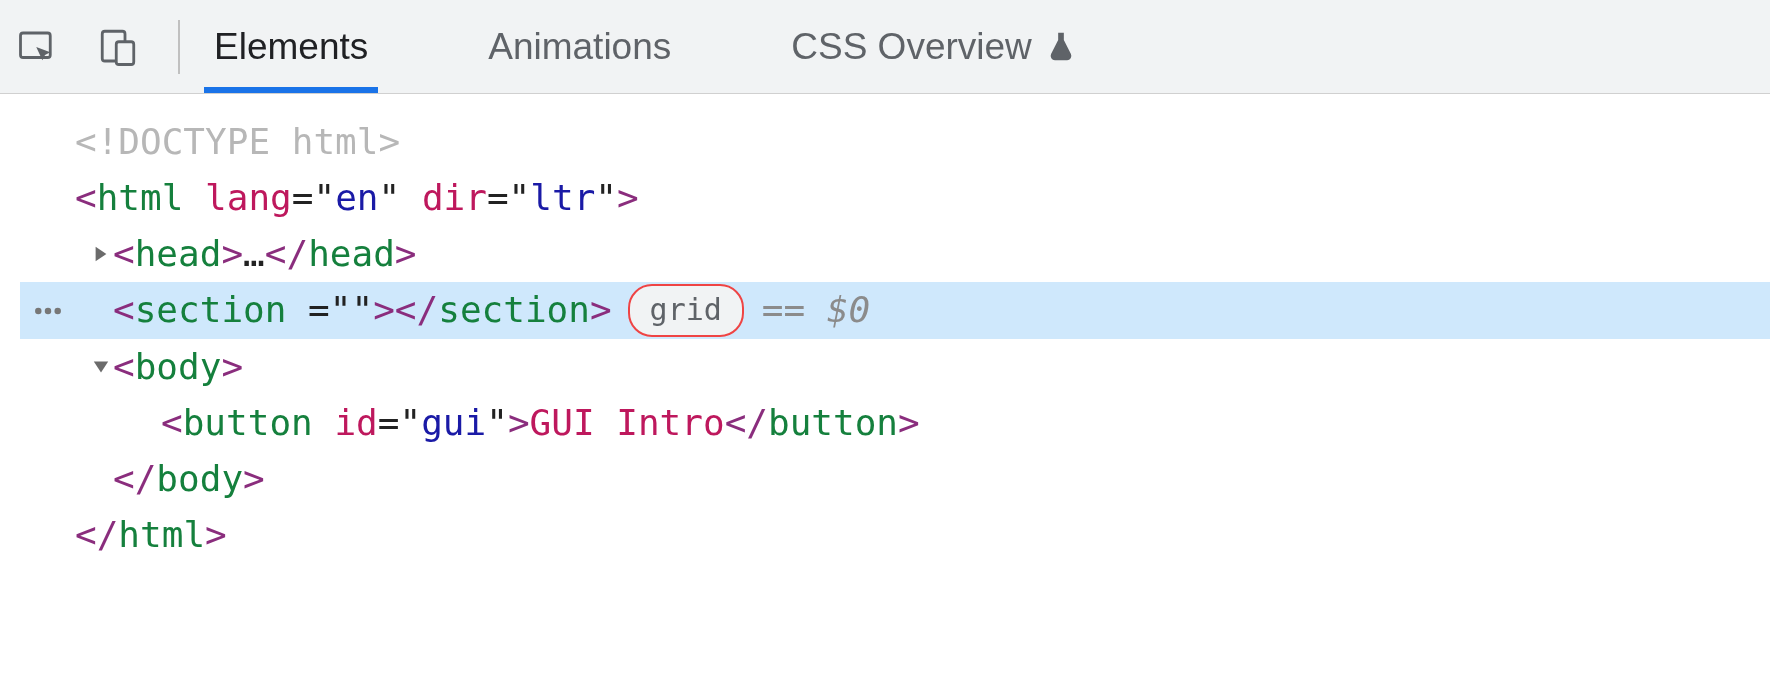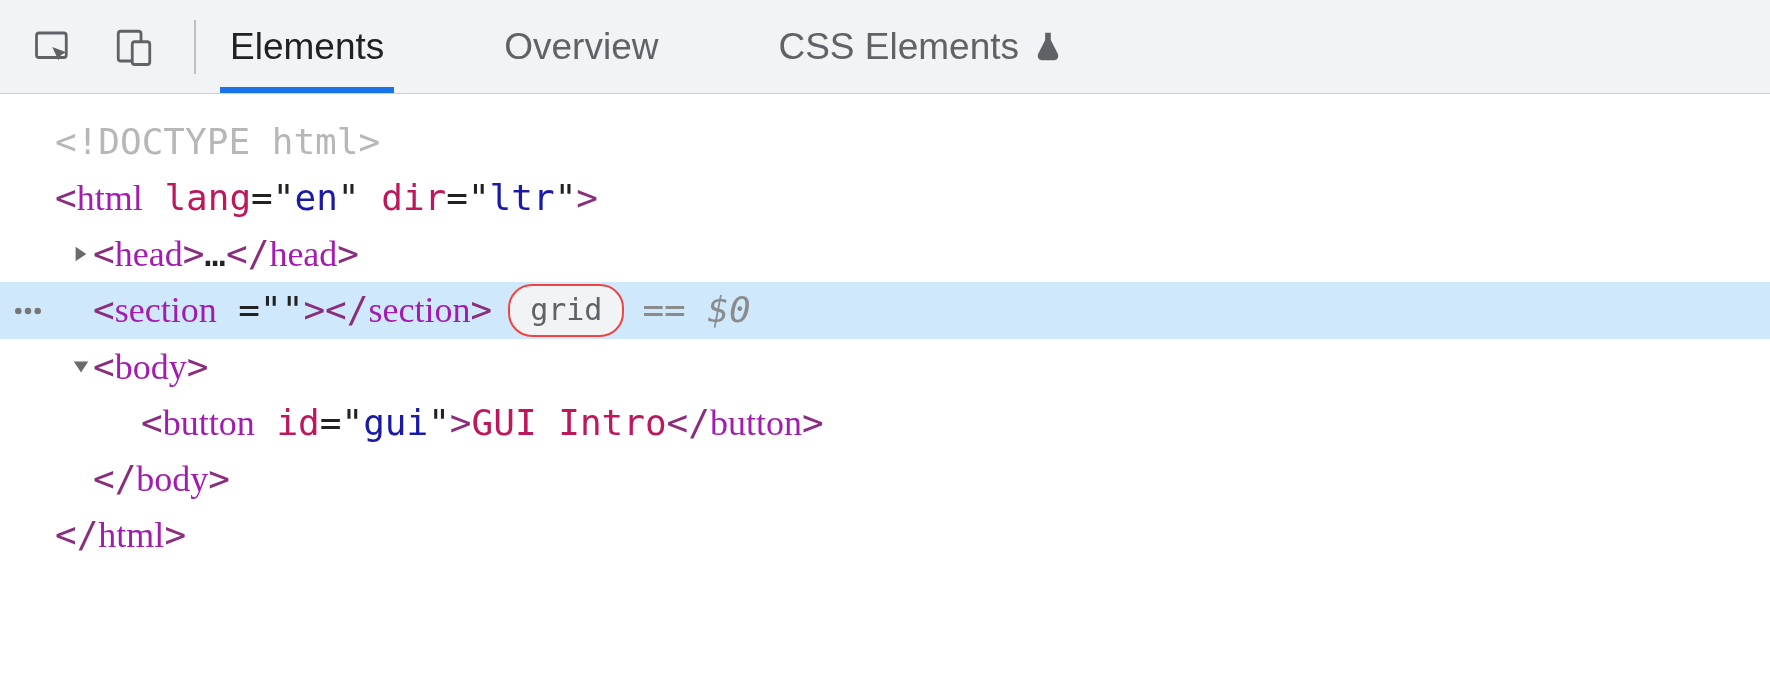--- a/index.html
+++ b/index.html
@@ -9,21 +9,21 @@
       height: 682px;
       background: #fff;
       overflow: hidden;
     }
     .toolbar {
       display: flex;
       align-items: center;
       height: 94px;
       background: #f1f3f4;
       border-bottom: 1px solid #d0d0d0;
-      padding: 0 28px;
+      padding: 0 12px;
     }
     .tool-icon {
       width: 52px;
       height: 46px;
       display: flex;
       align-items: center;
       justify-content: center;
       margin-right: 28px;
       cursor: pointer;
     }
@@ -59,20 +59,21 @@
       margin-left: 12px;
       display: inline-flex;
     }
     .tab-icon-flask svg { width: 34px; height: 34px; }
 
     .dom-tree {
       padding: 20px 0 0 0;
       font-family: "SF Mono", Menlo, Consolas, monospace;
       font-size: 36px;
       line-height: 1.56;
+      margin-left: 20px;
     }
     .tree-row {
       display: flex;
       align-items: center;
       white-space: nowrap;
       min-height: 56px;
     }
     .tree-row.selected {
       background: #cfe8fc;
     }
@@ -90,21 +91,21 @@
       display: inline-flex;
       align-items: center;
       justify-content: center;
       cursor: pointer;
       flex-shrink: 0;
     }
     .arrow svg { width: 18px; height: 18px; }
 
     .dim { color: #b7b7b7; }
     .punct { color: #8a2d7d; }
-    .tagname { color: #a21caf; font-family: Liberation Serif, serif; }
+    .tagname { color: #15803d; }
     .attrname { color: #be185d; }
     .attrval { color: #1a1aa6; }
     .quote { color: #222; }
     .ellips { color: #222; }
     .txt { color: #be185d; }
     .eq { color: #222; }
 
     .badge {
       display: inline-block;
       background: #f1f3f4;
@@ -135,23 +136,23 @@
   </div>
   <div class="tool-icon">
     <svg viewBox="0 0 24 24" fill="none" stroke="#5f6368" stroke-width="1.6">
       <rect x="3" y="3" width="13" height="17" rx="1.5"></rect>
       <rect x="11" y="9" width="10" height="13" rx="1.5" fill="#f1f3f4"></rect>
     </svg>
   </div>
   <div class="divider"></div>
   <div class="tabs">
     <div class="tab active">Elements</div>
-    <div class="tab">Overview</div>
+    <div class="tab">Animations</div>
     <div class="tab">
-      <span>CSS Elements</span>
+      <span>CSS Overview</span>
       <span class="tab-icon-flask">
         <svg viewBox="0 0 24 24" fill="#5f6368">
             <path d="M10 2h4v5l5 10a3 3 0 0 1-2.7 4.3H7.7A3 3 0 0 1 5 17l5-10V2z"></path>
           </svg>
       </span>
     </div>
   </div>
 </div>
 
 <div class="dom-tree">

